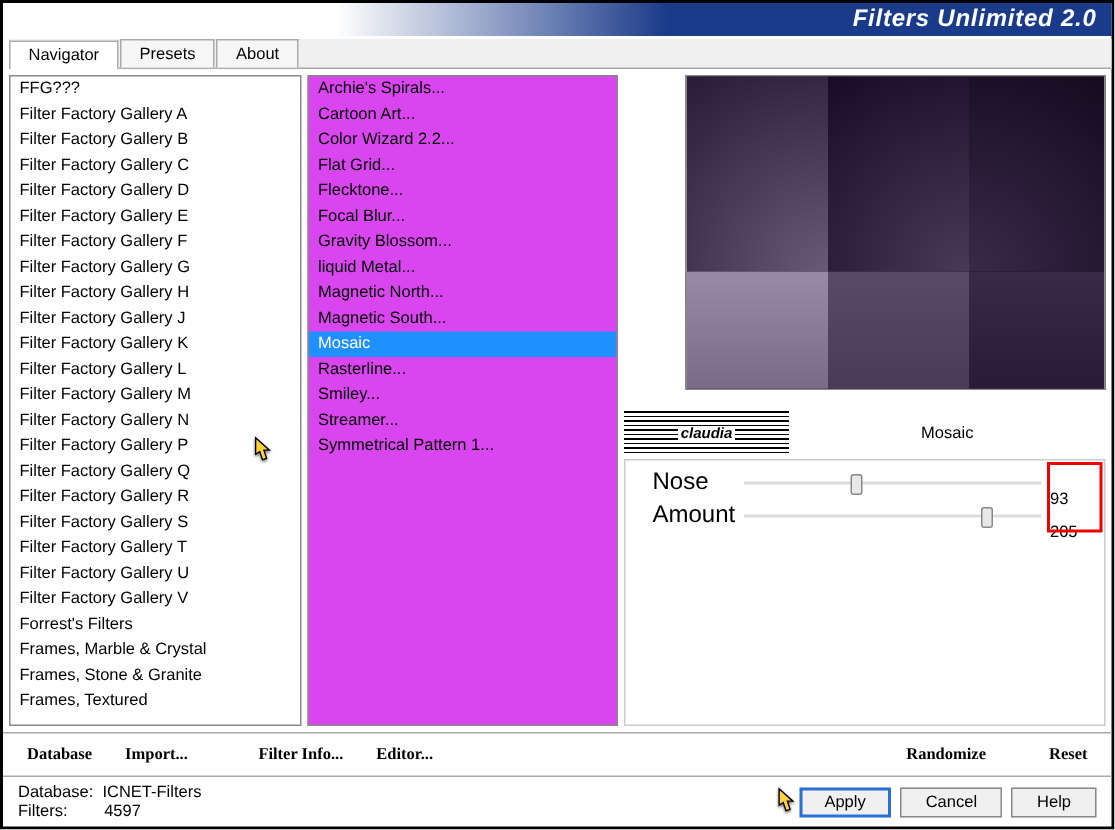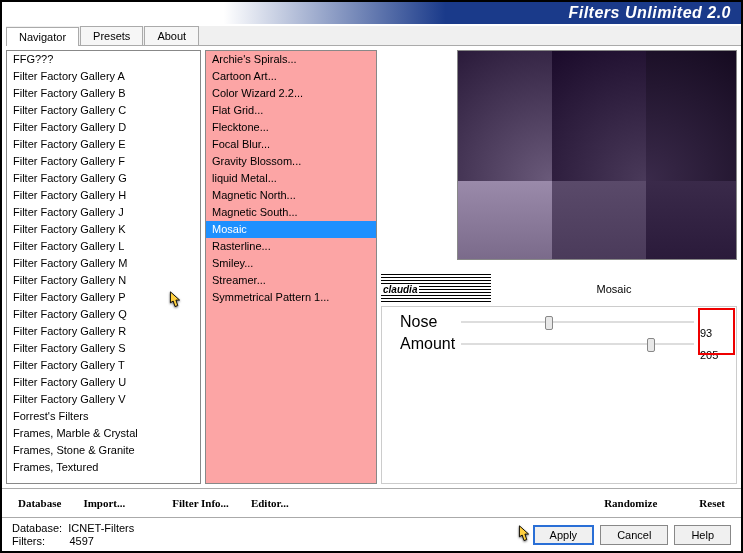--- a/index.html
+++ b/index.html
@@ -11,31 +11,31 @@
   .tab { padding: 3px 12px; border: 1px solid #aaa; border-bottom: none; background: #fff; margin-right: 1px; font-size: 11px; cursor: pointer; position: relative; top: 1px; }
   .tab.inactive { background: #f6f6f6; top: 0; }
   .main-row { display: flex; flex: 1; padding: 4px; gap: 4px; overflow: hidden; }
   .list-col { width: 195px; border: 1px solid #888; background: #fff; display: flex; position: relative; }
   .list-scroll { overflow-y: auto; flex: 1; }
   .list-scroll::-webkit-scrollbar { width: 16px; }
   .list-scroll::-webkit-scrollbar-track { background: #f0f0f0; border-left: 1px solid #ccc; }
   .list-scroll::-webkit-scrollbar-thumb { background: #ccc; border: 1px solid #aaa; }
   .list-item { padding: 1px 6px; cursor: pointer; white-space: nowrap; font-size: 11px; line-height: 15px; }
   .list-item.selected { background: #1e90ff; color: #fff; }
-  .filters-col { width: 172px; border: 1px solid #888; background: #fca5a5; }
+  .filters-col { width: 207px; border: 1px solid #888; background: #d946ef; }
   .right-col { flex: 1; display: flex; flex-direction: column; }
   .preview-box { width: 280px; height: 210px; border: 1px solid #888; margin-left: auto; background: #000; position: relative; overflow: hidden; }
   .prev-patch1 { position: absolute; left:0; top:0; width:94px; height:130px; background: radial-gradient(circle at 100% 100%, #6a5a7a, #2a1a3a); }
   .prev-patch2 { position: absolute; left:94px; top:0; width:94px; height:130px; background: radial-gradient(circle at 100% 100%, #4a3a5a, #1a0a2a); }
   .prev-patch3 { position: absolute; left:188px; top:0; width:92px; height:130px; background: radial-gradient(circle at 0% 100%, #3a2a4a, #150a20); }
   .prev-patch4 { position: absolute; left:0; top:130px; width:94px; height:80px; background: linear-gradient(to bottom, #9a8aaa, #7a6a8a); }
   .prev-patch5 { position: absolute; left:94px; top:130px; width:94px; height:80px; background: linear-gradient(to bottom, #5a4a6a, #4a3a5a); }
   .prev-patch6 { position: absolute; left:188px; top:130px; width:92px; height:80px; background: linear-gradient(to bottom, #3a2a4a, #2a1a3a); }
   .logo-name-row { display: flex; align-items: center; margin-top: 14px; height: 30px; }
-  .logo-claudia { width: 110px; height: 30px; background: repeating-linear-gradient(to bottom, #000 0 1px, #fff 1px 3px); position: relative; display:flex; align-items:center; justify-content:flex-start; }
+  .logo-claudia { width: 110px; height: 30px; background: repeating-linear-gradient(to bottom, #000 0 1px, #fff 1px 3px); position: relative; display:flex; align-items:center; justify-content:center; }
   .logo-claudia span { background: #fff; color:#000; font-style: italic; font-weight:bold; font-size: 10px; padding: 0 2px; }
   .filter-name { flex: 1; text-align: center; font-size: 11px; }
   .params-box { border: 1px solid #ccc; margin-top: 2px; flex: 1; padding: 4px 6px; position: relative; }
   .param-row { display: flex; align-items: center; height: 22px; }
   .param-label { width: 55px; font-size: 16px; margin-left: 12px; }
   .param-slider { flex: 1; height: 18px; position: relative; margin: 0 6px; }
   .slider-track { position: absolute; top: 8px; height: 2px; width: 100%; background: #ddd; }
   .slider-thumb { position: absolute; top: 3px; width: 8px; height: 14px; background: #e8e8e8; border: 1px solid #888; border-radius: 2px; }
   .param-value { width: 30px; text-align: left; font-size: 11px; margin-top: 22px; }
   .red-highlight { position: absolute; right: 1px; top: 1px; width: 37px; height: 47px; border: 2px solid #e00; pointer-events: none; }

